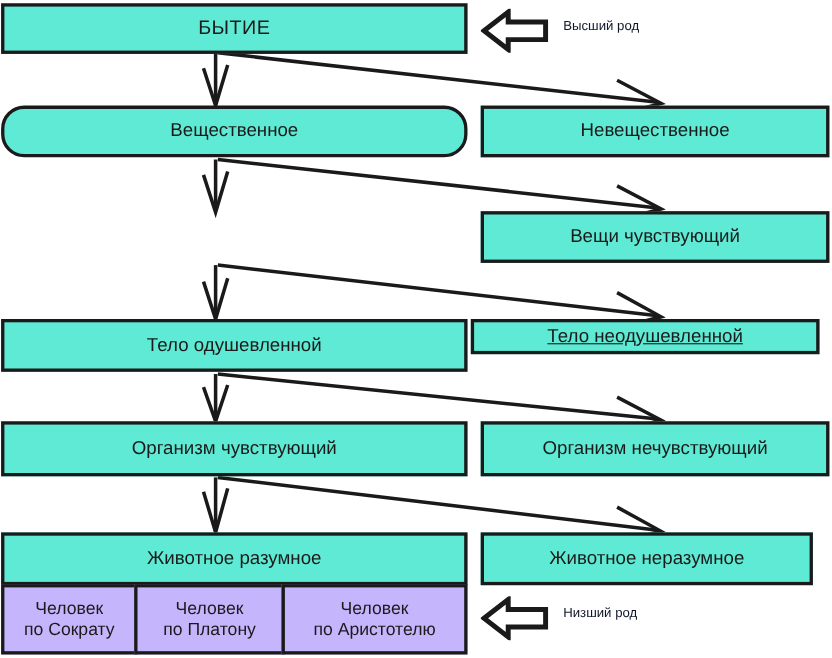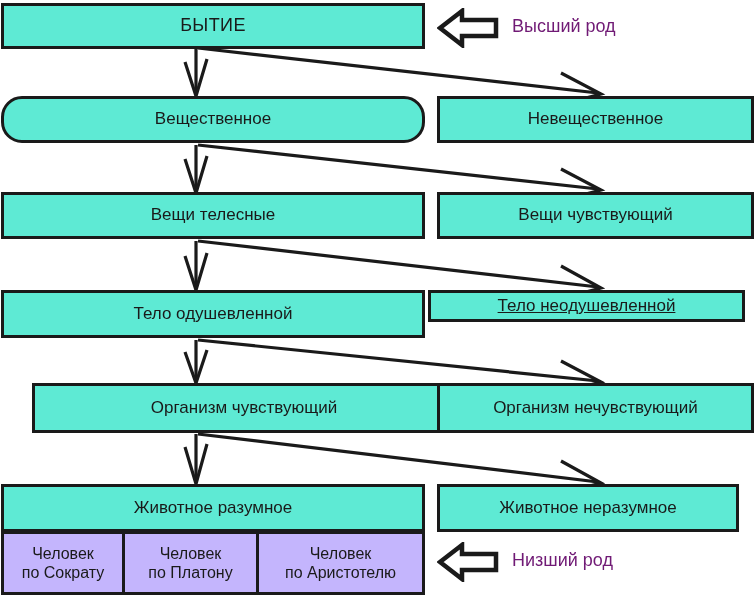--- a/index.html
+++ b/index.html
@@ -43,22 +43,22 @@
     justify-content: center;
     text-align: center;
     color: #1a1a1a;
     font-size: 16px;
     line-height: 1.2;
     z-index: 4;
     white-space: pre-line;
   }
   .annot-label {
     position: absolute;
-    color: #701a75;
-    font-size: 18px;
+    color: #0f172a;
+    font-size: 12px;
     white-space: nowrap;
     z-index: 5;
   }
   svg.overlay {
     position: absolute;
     left: 0;
     top: 0;
     width: 756px;
     height: 598px;
     z-index: 2;
@@ -115,35 +115,32 @@
     <span>БЫТИЕ</span>
   </div>
 
   <div class="box" style="left:1px; top:96px; width:424px; height:47px;border-radius:21px;">
     <span>Вещественное</span>
   </div>
   <div class="box" style="left:437px; top:96px; width:317px; height:47px;">
     <span>Невещественное</span>
   </div>
 
-  <div class="box" style="left:1px; top:192px; width:424px; height:47px;">
-    <span>Вещи телесные</span>
-  </div>
   <div class="box" style="left:437px; top:192px; width:317px; height:47px;">
     <span>Вещи чувствующий</span>
   </div>
 
   <div class="box" style="left:1px; top:290px; width:424px; height:48px;">
     <span>Тело одушевленной</span>
   </div>
   <div class="box" style="left:428px; top:290px; width:317px; height:32px;text-decoration:underline;">
     <span>Тело неодушевленной</span>
   </div>
 
-  <div class="box" style="left:1px; top:383px; width:424px; height:50px;margin-left:31px;">
+  <div class="box" style="left:1px; top:383px; width:424px; height:50px;">
     <span>Организм чувствующий</span>
   </div>
   <div class="box" style="left:437px; top:383px; width:317px; height:50px;">
     <span>Организм нечувствующий</span>
   </div>
 
   <div class="box" style="left:1px; top:484px; width:424px; height:48px;">
     <span>Животное разумное</span>
   </div>
   <div class="box" style="left:437px; top:484px; width:302px; height:48px;">

